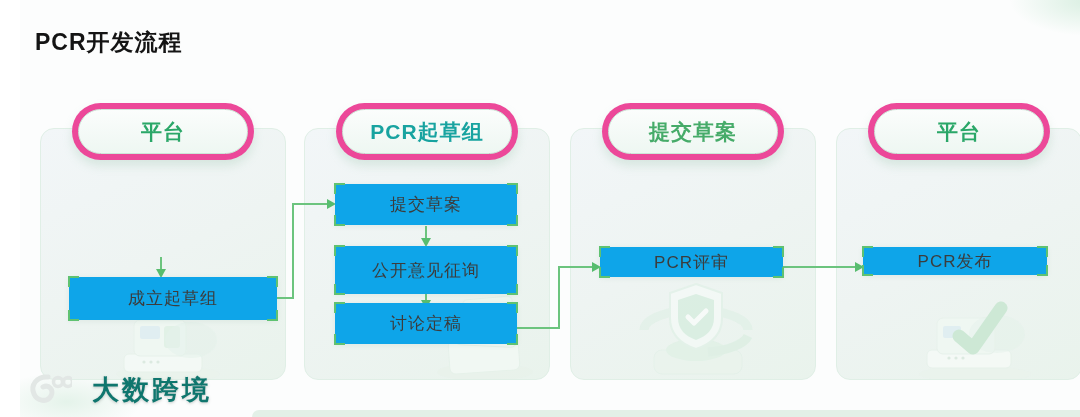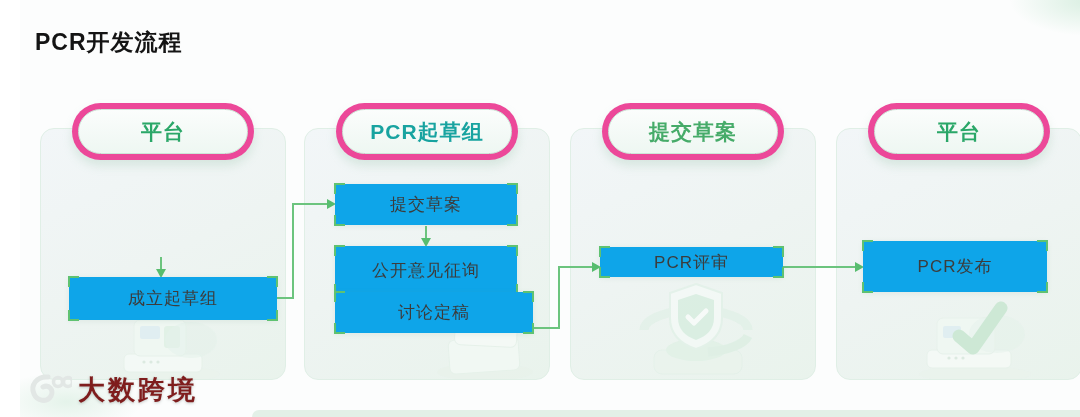--- a/index.html
+++ b/index.html
@@ -44,22 +44,22 @@
 
   
   .seg { position:absolute; background:#6cc47e; z-index:2; }
   .seg.h { height:2px; }
   .seg.v { width:2px; }
   .head { position:absolute; width:0; height:0; z-index:2; }
   .head.right { border-top:5px solid transparent; border-bottom:5px solid transparent; border-left:9px solid #58bd6f; }
   .head.down  { border-left:5px solid transparent; border-right:5px solid transparent; border-top:9px solid #58bd6f; }
 
   
-  .watermark { position:absolute; left:8px; top:372px; display:flex; align-items:center; gap:6px;
-               color:#7f1d1d; text-shadow:0 1px 3px rgba(90,100,95,.35); z-index:5; }
+  .watermark { position:absolute; left:8px; top:372px; display:flex; align-items:center; gap:20px;
+               color:#0f766e; text-shadow:0 1px 3px rgba(90,100,95,.35); z-index:5; }
   .watermark .brand { font-size:27px; font-weight:700; letter-spacing:3px; }
 
   
   .bottom-strip { position:absolute; left:232px; top:410px; width:848px; height:7px;
                   background:#e3f0e7; border-radius:8px 0 0 0; z-index:1; }
 </style>
 </head>
 <body>
 
 <div class="canvas">
@@ -147,35 +147,35 @@
       <i class="ck br"></i>
     <span>提交草案</span>
   </div>
   <div class="node" style="left:315px;top:246px;width:182px;height:48px">
     <i class="ck tl"></i>
       <i class="ck tr"></i>
       <i class="ck bl"></i>
       <i class="ck br"></i>
     <span>公开意见征询</span>
   </div>
-  <div class="node" style="left:315px;top:292px;width:198px;height:41px">
+  <div class="node" style="left:315px;top:303px;width:182px;height:41px">
     <i class="ck tl"></i>
       <i class="ck tr"></i>
       <i class="ck bl"></i>
       <i class="ck br"></i>
     <span>讨论定稿</span>
   </div>
   <div class="node" style="left:580px;top:247px;width:183px;height:30px">
     <i class="ck tl"></i>
       <i class="ck tr"></i>
       <i class="ck bl"></i>
       <i class="ck br"></i>
     <span>PCR评审</span>
   </div>
-  <div class="node" style="left:843px;top:241px;width:184px;height:51px">
+  <div class="node" style="left:843px;top:247px;width:184px;height:28px">
     <i class="ck tl"></i>
       <i class="ck tr"></i>
       <i class="ck bl"></i>
       <i class="ck br"></i>
     <span>PCR发布</span>
   </div>
 
   <div class="seg v" style="left:140px;top:257px;height:12px"></div>
   <div class="head down" style="left:136px;top:269px"></div>
 

